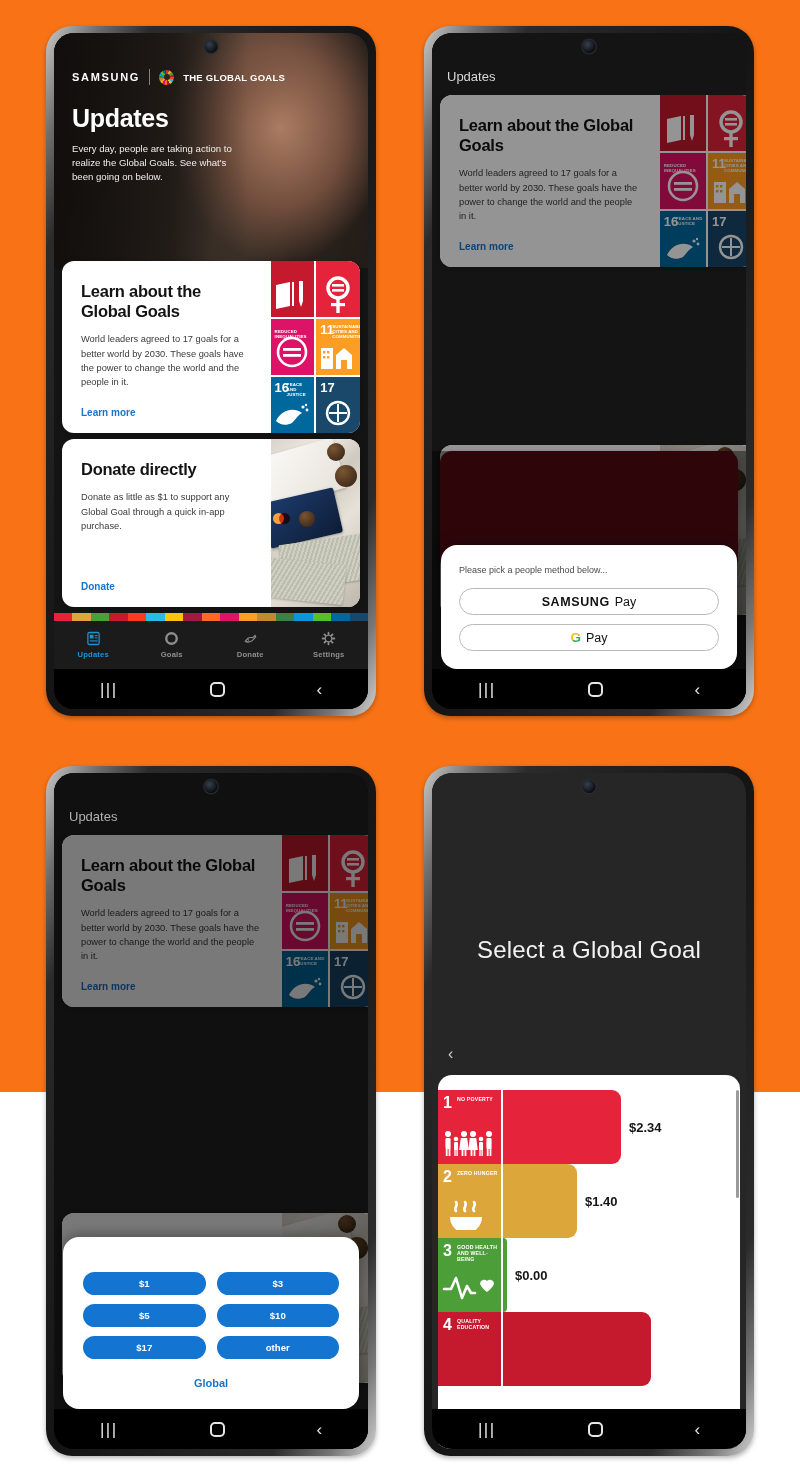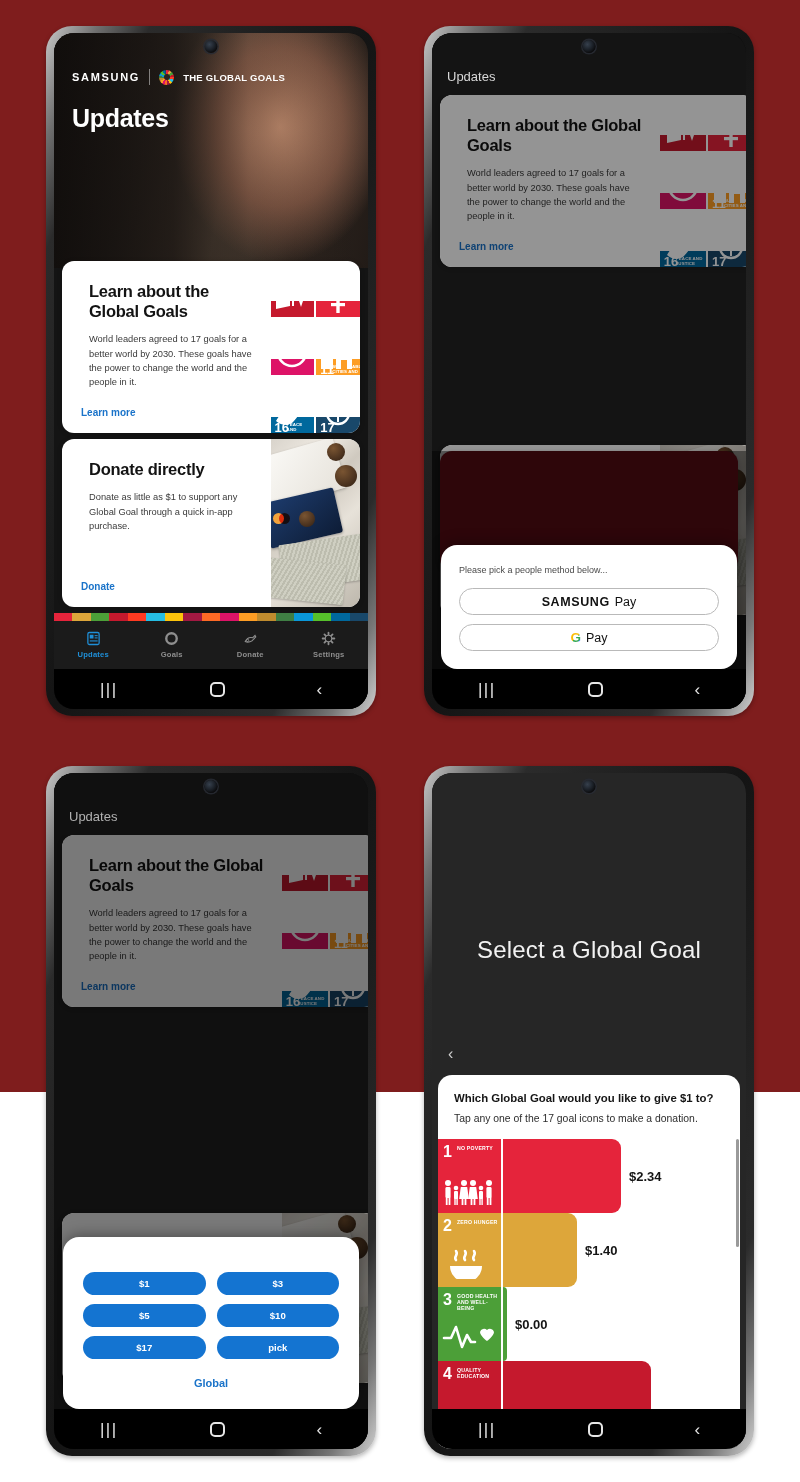--- a/index.html
+++ b/index.html
@@ -5,21 +5,21 @@
   * { box-sizing: border-box; margin: 0; padding: 0; }
   html, body {
     width: 800px; height: 1482px;
     background: #ffffff;
     font-family: "Liberation Sans", sans-serif;
     overflow: hidden;
   }
   .sheet {
     position: relative;
     width: 800px; height: 1092px;
-    background: #7f1d1d;
+    background: #f97316;
   }
 
   
   .phone {
     position: absolute;
     border-radius: 26px;
     background: linear-gradient(115deg,#c9c9c9 0%,#6f6f6f 8%,#2b2b2b 16%,#141414 50%,#2b2b2b 84%,#777 93%,#d2d2d2 100%);
     padding: 7px 8px;
     box-shadow: 0 2px 5px rgba(0,0,0,.30);
   }
@@ -90,40 +90,39 @@
   .gg-logo::after{content:"";position:absolute;inset:4.6px;border-radius:50%;background:#2b2420;}
   .gg-text { color:#fff; font-size:9.5px; font-weight:700; letter-spacing:.25px; }
   .hero-title { color:#fff; font-size:25px; font-weight:700; letter-spacing:-.3px; margin-bottom:9px; }
   .hero-sub { color:#f0eeec; font-size:9.6px; line-height:1.45; max-width:175px; font-weight:400;}
 
   
   .card {
     position:absolute; left:8px; right:8px;
     background:#fff; border-radius:12px; overflow:hidden;
     box-shadow: 0 1px 5px rgba(0,0,0,.22);
-    padding-left: 8px;
   }
   .card-body { padding: 20px 19px 0 19px; width: 70%; }
   .card-title { font-size:16.5px; font-weight:700; color:#131313; letter-spacing:-.25px; line-height:1.22; }
   .card-desc { font-size:9.3px; color:#3a3a3a; line-height:1.55; margin-top:11px; }
   .card-link {
     position:absolute; left:19px; bottom:15px;
     font-size:10px; font-weight:700; color:#1a73c9;
   }
   .card-art { position:absolute; top:0; right:0; bottom:0; width:30%; }
 
   
   .sdg-grid {
     width:100%; height:100%;
     display:grid;
     grid-template-columns: 1fr 1fr;
     grid-template-rows: 1fr 1fr 1fr;
     gap:2px;
   }
-  .sdg-cell { position:relative; overflow:hidden;margin-top:40px; }
+  .sdg-cell { position:relative; overflow:hidden; }
   .sdg-num {
     position:absolute; left:4px; top:4px;
     color:#fff; font-weight:700; font-size:13px; line-height:1;
   }
   .sdg-lab {
     position:absolute; left:16px; top:5px; right:2px;
     color:#fff; font-weight:700; font-size:4.4px; line-height:1.15; letter-spacing:.1px;
   }
   .sdg-lab.noNum { left:4px; top:auto; bottom:36px; }
   .sdg-gly { position:absolute; left:50%; bottom:6px; transform:translateX(-50%); }
@@ -232,20 +231,21 @@
       <div class="screen">
         <div class="hero">
           <div class="hero-inner">
             <div class="brandrow">
               <span class="samsung-wm">SAMSUNG</span>
               <span class="brand-div"></span>
               <span class="gg-logo"></span>
               <span class="gg-text">THE GLOBAL GOALS</span>
             </div>
             <div class="hero-title">Updates</div>
+            <div class="hero-sub">Every day, people are taking action to realize the Global Goals. See what's been going on below.</div>
           </div>
         </div>
 
         <div class="card" style="top:228px; height:172px;">
           <div class="card-body">
             <div class="card-title">Learn about the Global Goals</div>
             <div class="card-desc">World leaders agreed to 17 goals for a better world by 2030. These goals have the power to change the world and the people in it.</div>
           </div>
           <div class="card-link">Learn more</div>
           <div class="card-art">
@@ -622,21 +622,21 @@
 
         <div style="position:absolute;left:0;right:0;top:0;bottom:40px;background:rgba(0,0,0,.18);z-index:9;"></div>
 
         <div class="modal" style="bottom:40px; padding:20px 20px 20px 20px;">
           <div class="amt-grid">
             <div class="amt-btn">$1</div>
             <div class="amt-btn">$3</div>
             <div class="amt-btn">$5</div>
             <div class="amt-btn">$10</div>
             <div class="amt-btn">$17</div>
-            <div class="amt-btn">pick</div>
+            <div class="amt-btn">other</div>
           </div>
           <div class="cancel-btn">Global</div>
         </div>
 
         <div class="androidnav">
           <span class="nav-recent">|||</span>
           <span class="nav-home"></span>
           <span class="nav-back">‹</span>
         </div>
         <div class="camera"></div>
@@ -644,24 +644,20 @@
     </div>
   </div>
 
   <div class="phone" style="left:424px; top:766px; width:330px; height:690px;">
     <div class="inner">
       <div class="screen" style="background:#262626;">
         <div class="sel-title">Select a Global Goal</div>
         <div class="back-chev">‹</div>
 
         <div class="goal-sheet">
-          <div style="padding:17px 16px 0 16px;">
-            <div class="goal-q">Which Global Goal would you like to give $1 to?</div>
-            <div class="goal-sub">Tap any one of the 17 goal icons to make a donation.</div>
-          </div>
 
           <div style="margin-top:15px; position:relative;">
 
             <div class="goal-row">
               <div class="goal-tile" style="background:#e5243b">
                 <span class="goal-tnum">1</span>
                 <span class="goal-tlab">NO POVERTY</span>
                 <svg style="position:absolute;left:4px;bottom:7px" width="55" height="28" viewBox="0 0 55 28">
                   <g fill="#fff">
                     <circle cx="6" cy="5" r="3"></circle>

